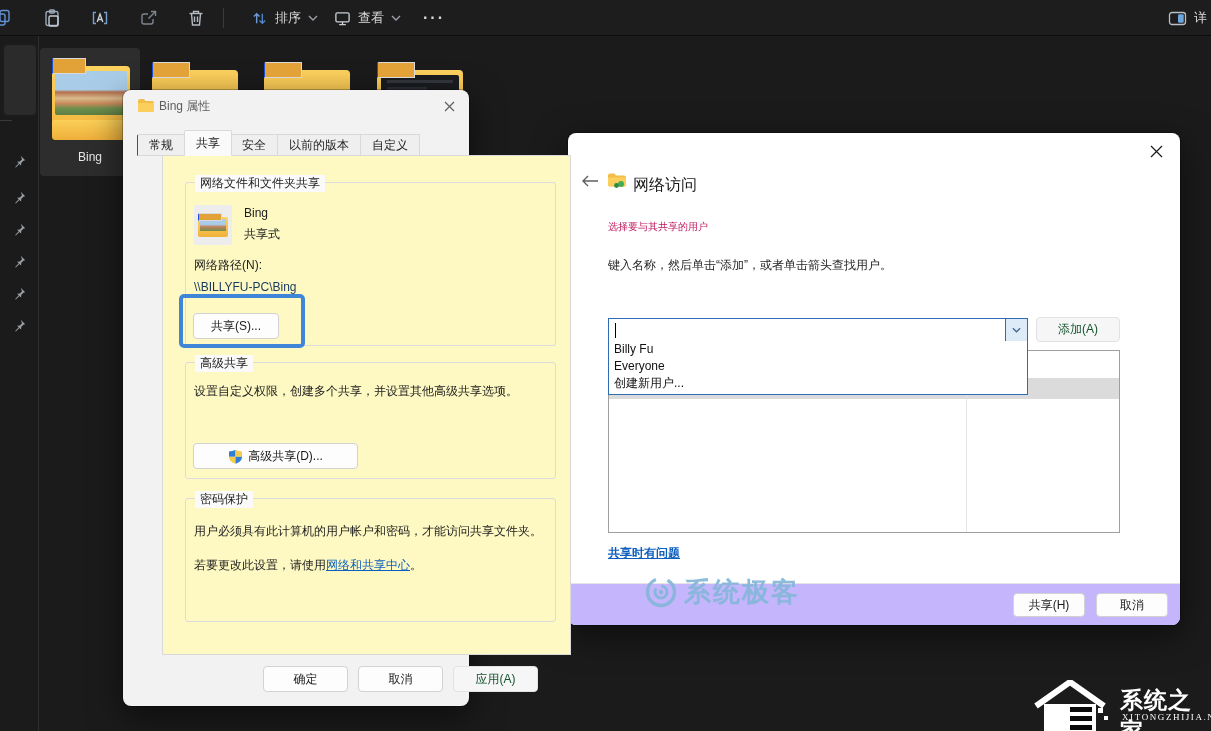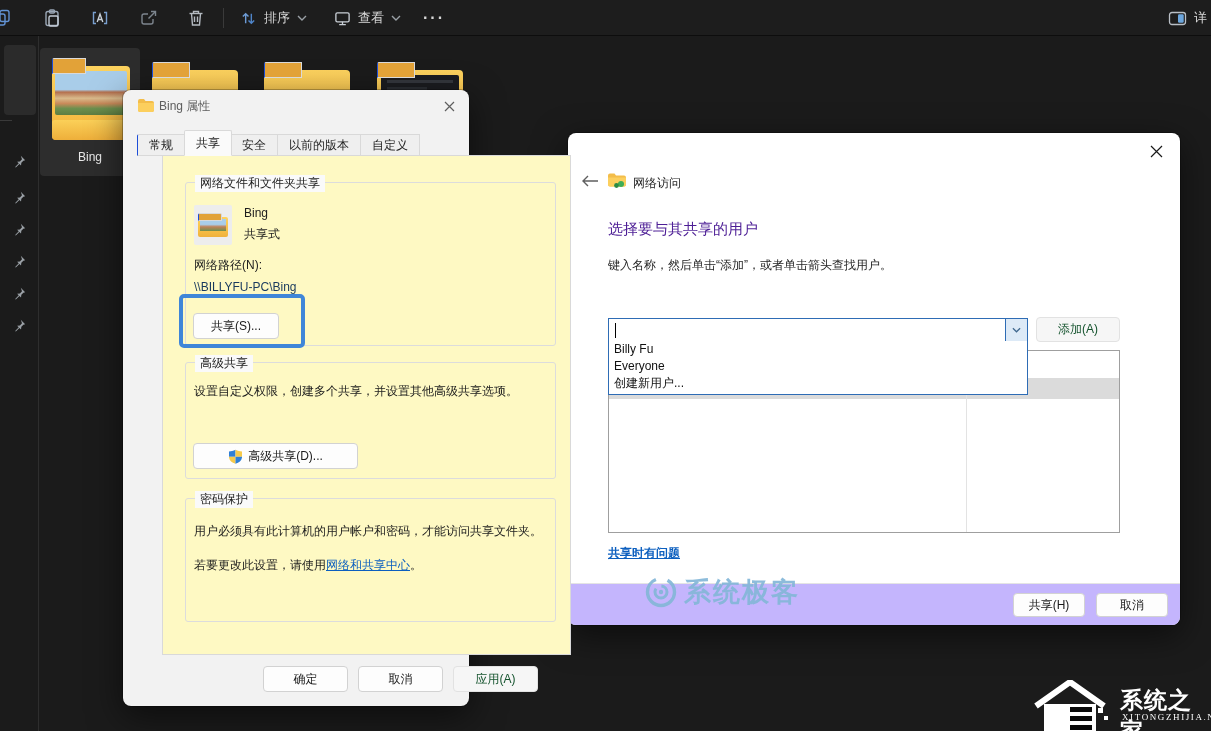--- a/index.html
+++ b/index.html
@@ -63,21 +63,21 @@
               font-size:12px; color:#1c1c1c; }
   .gtext { position:absolute; font-size:12px; color:#1c1c1c; line-height:17px; }
   .navy { color:#18395e; }
   .linkline a, .bluelink { color:#0c5fbf; text-decoration:underline; cursor:pointer; }
   .annotate { position:absolute; border:4px solid #3f86d8; border-radius:5px; z-index:5; }
 
   
   .net { left:568px; top:133px; width:612px; height:492px; background:#fff; }
   .net-footer { position:absolute; left:0; bottom:0; width:100%; height:42px;
                 background:#c4b5fd; border-top:1px solid #e4e4e4; border-radius:0 0 8px 8px; }
-  .net-heading { position:absolute; left:40px; top:87px; font-size:15px; color:#4c1d95; }
+  .net-heading { position:absolute; left:40px; top:87px; font-size:10px; color:#be185d; }
   .net-instr { position:absolute; left:40px; top:124px; font-size:12px; color:#1f1f1f; }
   .combo { position:absolute; left:40px; top:185px; width:420px; height:24px; background:#fff;
            border:1px solid #2e6cb5; }
   .combo .caret { position:absolute; left:6px; top:4px; width:1px; height:15px; background:#000; }
   .combo .drop { position:absolute; right:0; top:0; width:22px; height:100%; background:#ddeaf7;
                  border-left:1px solid #2e6cb5; display:flex; align-items:center;
                  justify-content:center; cursor:pointer; }
   .ddlist { position:absolute; left:40px; top:208px; width:420px; height:54px; background:#fff;
             border:1px solid #2e6cb5; border-top:none; z-index:6; }
   .dditem { height:17px; line-height:17px; padding-left:5px; font-size:12px; color:#111;
@@ -123,21 +123,21 @@
         <path d="M11 2.5 H15.5 V7"></path>
       </svg>
     <svg class="tb-icon" style="left:187px" viewBox="0 0 18 18" fill="none" stroke="#b4bac1" stroke-width="1.4">
         <path d="M2.5 4.5 H15.5"></path>
         <path d="M6.5 4.5 V2.5 H11.5 V4.5"></path>
         <path d="M4.5 4.5 L5.5 16 H12.5 L13.5 4.5"></path>
         <path d="M7.5 7.5 V13 M10.5 7.5 V13"></path>
       </svg>
     <div class="tb-divider" style="left:223px"></div>
 
-    <div class="tb-btn" style="left:232px">
+    <div class="tb-btn" style="left:243px">
       <svg width="17" height="17" viewBox="0 0 18 18" fill="none" stroke="#6e9cd6" stroke-width="1.5">
           <path d="M6 14 V4 M3 7 L6 4 L9 7"></path>
           <path d="M12 4 V14 M9 11 L12 14 L15 11" stroke="#4f84c8"></path>
         </svg>
       <span>排序</span>
       <svg width="10" height="6" viewBox="0 0 10 6" fill="none" stroke="#9aa0a6" stroke-width="1.4">
           <path d="M1 1 L5 5 L9 1"></path>
         </svg>
     </div>
 
@@ -298,21 +298,21 @@
 
     <svg style="position:absolute;left:13px;top:41px" width="18" height="14" viewBox="0 0 18 14" fill="none" stroke="#5f5f5f" stroke-width="1.4">
         <path d="M17 7 H2 M7 2 L2 7 L7 12"></path>
       </svg>
     <svg style="position:absolute;left:40px;top:40px" width="19" height="16" viewBox="0 0 19 16">
       <path d="M0 2.5 a2 2 0 0 1 2-2 h4.5 l1.5 2 H16 a2 2 0 0 1 2 2 v7 a2 2 0 0 1 -2 2 H2 a2 2 0 0 1 -2-2 Z" fill="#f3bd4a"></path>
       <path d="M0 4.5 H18 V11.5 a2 2 0 0 1 -2 2 H2 a2 2 0 0 1 -2 -2 Z" fill="#fccf5d"></path>
       <circle cx="13" cy="11" r="3" fill="#3fae57"></circle>
         <circle cx="8.5" cy="12.5" r="2.4" fill="#2c8b45"></circle>
     </svg>
-    <div style="position:absolute;left:65px;top:42px;font-size:12px;color:#1c1c1c">网络访问</div>
+    <div style="position:absolute;left:65px;top:42px;font-size:16px;color:#1c1c1c">网络访问</div>
 
     <div class="net-heading">选择要与其共享的用户</div>
     <div class="net-instr">键入名称，然后单击“添加”，或者单击箭头查找用户。</div>
 
     <div class="listbox">
       <div class="lb-band"></div>
       <div class="lb-div"></div>
     </div>
 
     <div class="combo">

